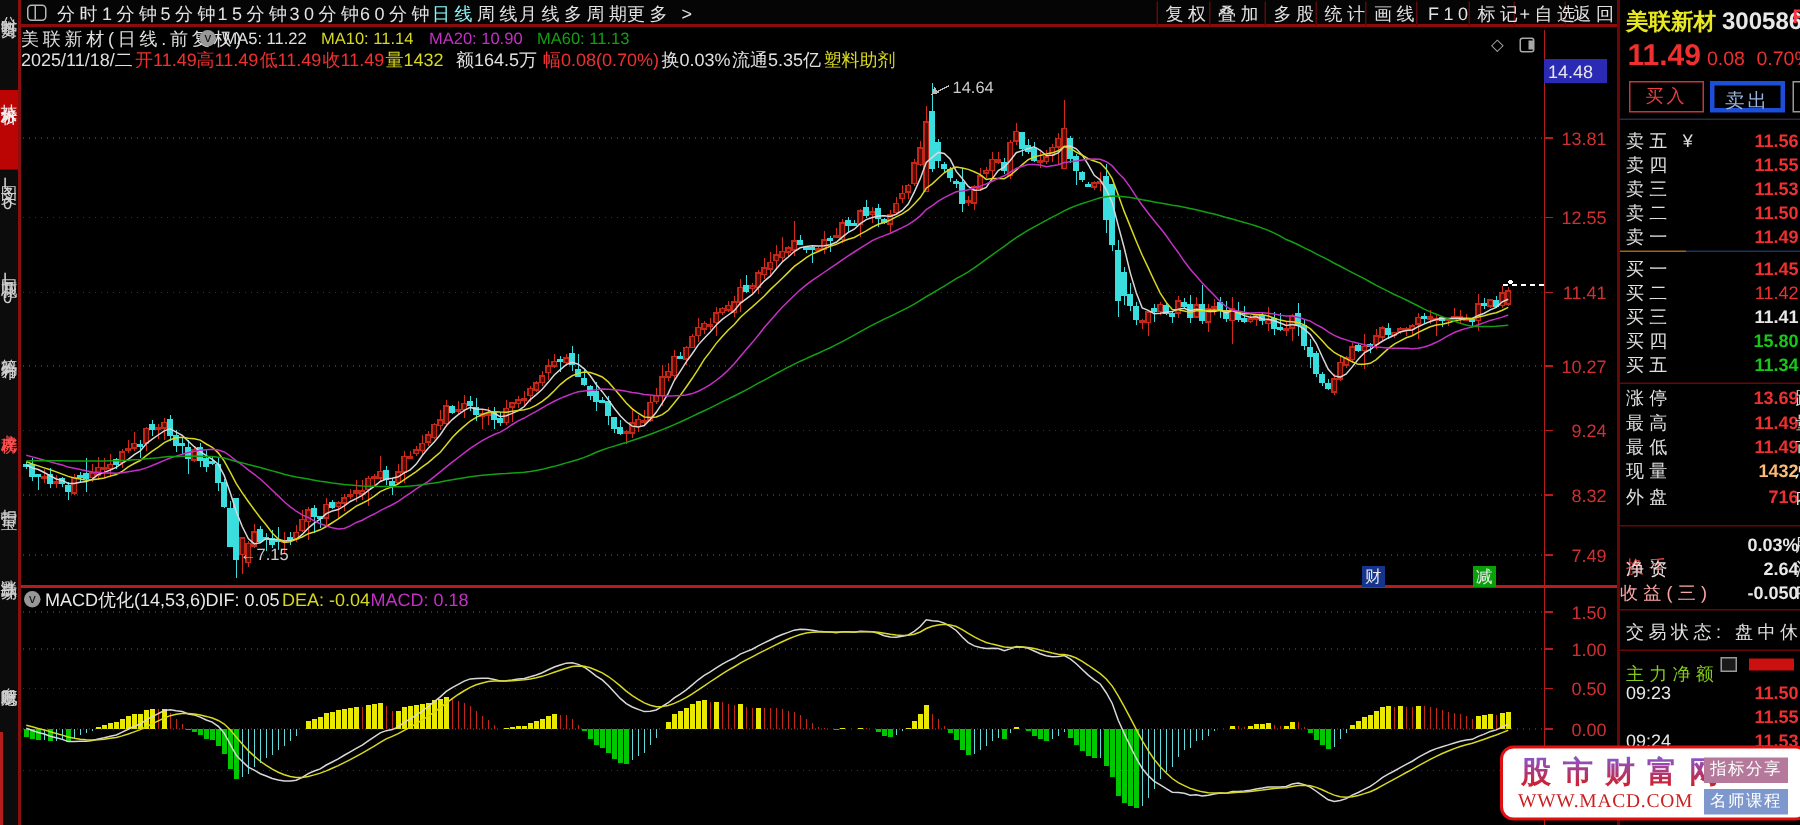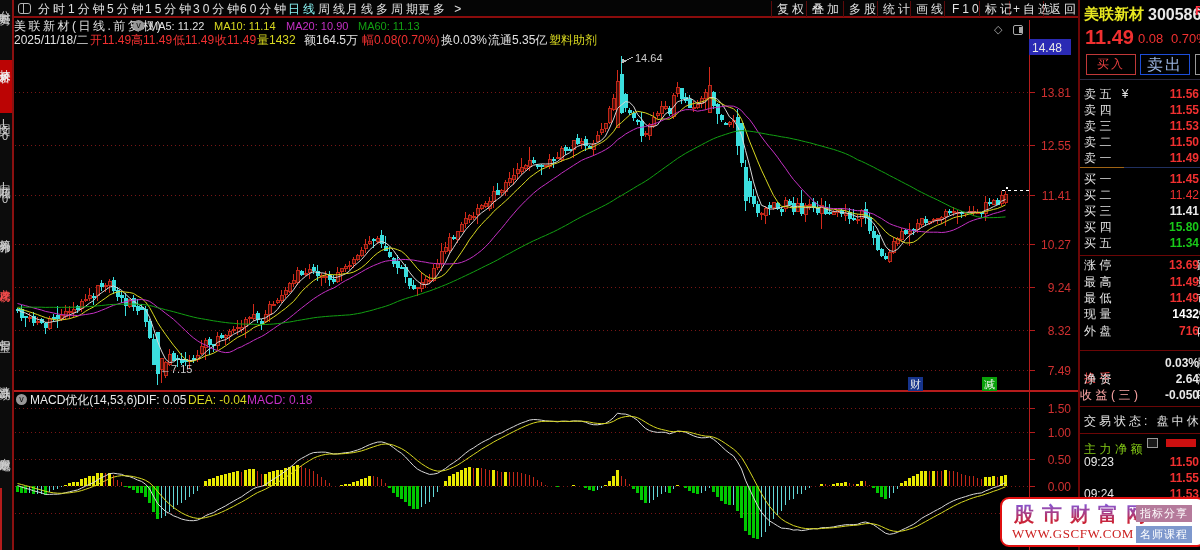--- a/index.html
+++ b/index.html
@@ -125,21 +125,21 @@
     <text x="984" y="388" fill="#f0f0f0" font-size="11">减</text>
 </svg>
 <div class="ab" style="left:1078px;top:0;width:122px;height:550px;background:#000;border-left:2px solid #6b0606">
 <div class="ab" style="left:4px;top:5px;color:#e8e820;font-size:15px;font-weight:bold">美联新材</div>
 <div class="ab" style="left:68px;top:6px;color:#e8e8e8;font-size:16px;font-weight:bold">300586</div>
 <div class="ab" style="left:115px;top:3px;color:#ff3344;font-size:13px;font-weight:bold">R</div>
 <div class="ab" style="left:5px;top:27px;color:#f03030;font-size:20px;font-weight:bold;line-height:20px">11.49</div>
 <div class="ab" style="left:58px;top:31px;color:#f03030;font-size:13px">0.08</div>
 <div class="ab" style="left:91px;top:31px;color:#f03030;font-size:13px">0.70%</div>
 <div class="ab" style="left:6px;top:54px;width:50px;height:21px;border:1px solid #c03838;color:#e84040;font-size:12px;text-align:center;line-height:19px;letter-spacing:2px">买入</div>
-<div class="ab" style="left:60px;top:54px;width:50px;height:21px;border:1px solid #1d4ed8;color:#9ab4e0;font-size:16px;text-align:center;line-height:19px;letter-spacing:2px">卖出</div>
+<div class="ab" style="left:60px;top:54px;width:50px;height:21px;border:3px solid #1d4ed8;color:#9ab4e0;font-size:13px;text-align:center;line-height:19px;letter-spacing:2px">卖出</div>
 <div class="ab" style="left:115px;top:54px;width:20px;height:21px;border:1px solid #999"></div>
 <div class="ab" style="left:0;top:79px;width:122px;height:1px;background:#2a2a40"></div>
 <div class="ab t12 ls35" style="left:4px;top:87px;color:#e0e0e0">卖五 ¥</div>
     <div class="ab t12" style="left:4px;top:87px;width:115px;text-align:right;color:#f03030;font-weight:bold">11.56</div>
 <div class="ab t12 ls35" style="left:4px;top:103px;color:#e0e0e0">卖四</div>
     <div class="ab t12" style="left:4px;top:103px;width:115px;text-align:right;color:#f03030;font-weight:bold">11.55</div>
 <div class="ab t12 ls35" style="left:4px;top:119px;color:#e0e0e0">卖三</div>
     <div class="ab t12" style="left:4px;top:119px;width:115px;text-align:right;color:#f03030;font-weight:bold">11.53</div>
 <div class="ab t12 ls35" style="left:4px;top:135px;color:#e0e0e0">卖二</div>
     <div class="ab t12" style="left:4px;top:135px;width:115px;text-align:right;color:#f03030;font-weight:bold">11.50</div>
@@ -161,21 +161,21 @@
 <div class="ab t12 ls35" style="left:4px;top:258px;color:#e5e5e5">涨停</div>
     <div class="ab t12" style="left:4px;top:258px;width:115px;text-align:right;color:#f03030;font-weight:bold">13.69</div>
     <div class="ab t12" style="left:117px;top:258px;color:#e0e0e0">跌</div>
 <div class="ab t12 ls35" style="left:4px;top:275px;color:#e0e0e0">最高</div>
     <div class="ab t12" style="left:4px;top:275px;width:115px;text-align:right;color:#f03030;font-weight:bold">11.49</div>
     <div class="ab t12" style="left:117px;top:275px;color:#e0e0e0">量</div>
 <div class="ab t12 ls35" style="left:4px;top:291px;color:#e0e0e0">最低</div>
     <div class="ab t12" style="left:4px;top:291px;width:115px;text-align:right;color:#f03030;font-weight:bold">11.49</div>
     <div class="ab t12" style="left:117px;top:291px;color:#e0e0e0">市</div>
 <div class="ab t12 ls35" style="left:4px;top:307px;color:#e0e0e0">现量</div>
-    <div class="ab t12" style="left:4px;top:307px;width:115px;text-align:right;color:#ffffff;font-weight:bold">1432</div>
+    <div class="ab t12" style="left:4px;top:307px;width:115px;text-align:right;color:#fdba74;font-weight:bold">1432</div>
     <div class="ab t12" style="left:117px;top:307px;color:#e0e0e0">总</div>
 <div class="ab t12 ls35" style="left:4px;top:324px;color:#e0e0e0">外盘</div>
     <div class="ab t12" style="left:4px;top:324px;width:115px;text-align:right;color:#f03030;font-weight:bold">716</div>
     <div class="ab t12" style="left:117px;top:324px;color:#e0e0e0">内</div>
 <div class="ab" style="left:0;top:350px;width:122px;height:1px;background:#6b0606"></div>
 <div class="ab t12 ls35" style="left:4px;top:371px;color:#ef4444">换手</div>
     <div class="ab t12" style="left:4px;top:356px;width:115px;text-align:right;color:#e8e8e8;font-weight:bold">0.03%</div>
     <div class="ab t12" style="left:117px;top:356px;color:#e0e0e0">股</div>
 <div class="ab t12 ls35" style="left:4px;top:372px;color:#e0e0e0">净资</div>
     <div class="ab t12" style="left:4px;top:372px;width:115px;text-align:right;color:#e8e8e8;font-weight:bold">2.64</div>
@@ -190,15 +190,15 @@
 <div class="ab" style="left:67px;top:438px;width:11px;height:10px;border:1px solid #999;background:#1a1a1a"></div>
 <div class="ab" style="left:86px;top:439px;width:30px;height:8px;background:#cc1010"></div>
 <div class="ab t12" style="left:4px;top:455px;color:#e8e8e8">09:23</div>
 <div class="ab t12" style="left:4px;top:455px;width:115px;text-align:right;color:#f03030;font-weight:bold">11.50</div>
 <div class="ab t12" style="left:4px;top:471px;width:115px;text-align:right;color:#f03030;font-weight:bold">11.55</div>
 <div class="ab t12" style="left:4px;top:487px;color:#e8e8e8">09:24</div>
 <div class="ab t12" style="left:4px;top:487px;width:115px;text-align:right;color:#f03030;font-weight:bold">11.53</div>
 </div>
 <div class="ab" style="left:1000px;top:497px;width:206px;height:50px;background:#fff;border:2px solid #e01010;border-radius:9px;z-index:10">
 <div class="ab" style="left:12px;top:2px;font-size:20px;font-weight:bold;letter-spacing:8px;background:linear-gradient(180deg,#8a55cc 15%,#cc2233 80%);-webkit-background-clip:text;background-clip:text;color:transparent">股市财富网</div>
-<div class="ab" style="left:10px;top:27px;font-family:'Liberation Serif',serif;font-size:13px;letter-spacing:0.5px;color:#cc2020">WWW.GSCFW.COM</div>
+<div class="ab" style="left:10px;top:27px;font-family:'Liberation Serif',serif;font-size:13px;letter-spacing:0.5px;color:#cc2020">WWW.MACD.COM</div>
 <div class="ab" style="left:134px;top:6px;width:56px;height:17px;background:#b57a9b;color:#fff;font-size:11px;text-align:center;line-height:17px;letter-spacing:1px">指标分享</div>
 <div class="ab" style="left:134px;top:27px;width:56px;height:17px;background:#7e98cd;color:#fff;font-size:11px;text-align:center;line-height:17px;letter-spacing:1px">名师课程</div>
 </div>
 </body></html>

